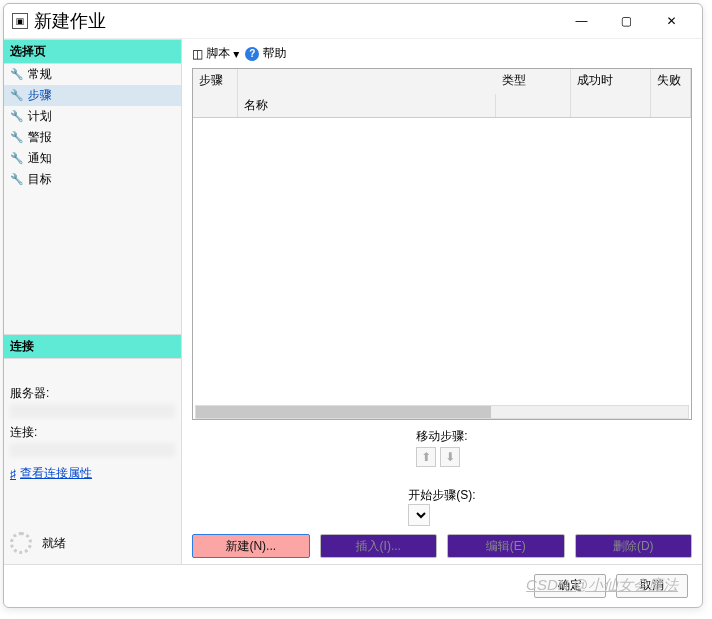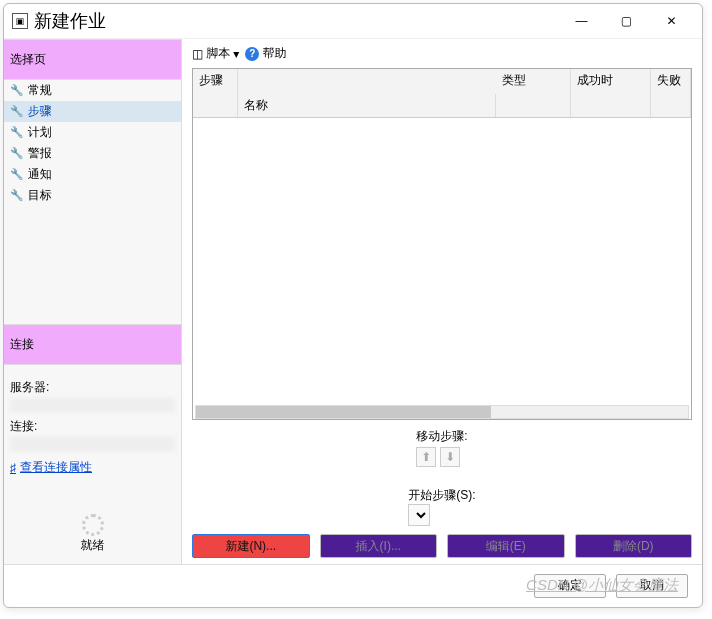--- a/index.html
+++ b/index.html
@@ -5,48 +5,48 @@
 * { box-sizing: border-box; margin: 0; padding: 0; font-family: "Microsoft YaHei", "SimSun", sans-serif; font-size: 12px; }
 body { background: #fff; width: 712px; height: 619px; overflow: hidden; }
 .window { width: 700px; height: 605px; border: 1px solid #bbb; background: #fff; position: relative; margin: 3px; border-radius: 6px; box-shadow: 0 2px 8px rgba(0,0,0,0.1); }
 .titlebar { height: 35px; display: flex; align-items: center; padding: 0 8px; border-bottom: 1px solid #eee; }
 .titlebar .icon { width: 16px; height: 16px; border: 1px solid #555; margin-right: 6px; display:flex; align-items:center; justify-content:center; font-size:9px;}
 .titlebar .title { flex: 0 0 auto; font-size: 18px; }
 .titlebar .spacer { flex: 1; }
 .titlebar .winbtn { width: 45px; height: 30px; display: flex; align-items: center; justify-content: center; }
 .content { display: flex; height: 525px; }
 .sidebar { width: 178px; background: #f7f7f7; border-right: 1px solid #ddd; display:flex; flex-direction:column; }
-.section-head { background: #f0abfc; padding: 11px 6px; font-weight: normal; border-top:1px solid #ddd; border-bottom:1px solid #ddd;}
+.section-head { background: #5eead4; padding: 3px 6px; font-weight: bold; border-top:1px solid #ddd; border-bottom:1px solid #ddd;}
 .nav-item { padding: 2px 6px; display:flex; align-items:center; gap:4px; cursor:pointer;}
 .nav-item.sel { background: #d8e6f2; color:#0046b0;}
 .nav-item .wrench { font-size:11px; color:#555;}
 .sidebar .gap { flex:1; }
-.conn-block { padding: 8px 6px; font-size:12px;}
+.conn-block { padding: 20px 6px; font-size:12px;}
 .conn-label { margin-top:6px; }
 .conn-val { background:#eee; filter:blur(2px); height:14px; margin-top:2px;}
 .link { color:#0046d0; text-decoration:underline; cursor:pointer; margin-top:8px; display:flex; align-items:center; gap:4px;}
-.progress-row { padding:10px 6px; display:flex; align-items:center; gap:1px;flex-direction:column;}
+.progress-row { padding:10px 6px; display:flex; align-items:center; gap:10px;}
 .spinner { width:22px; height:22px; border:3px dotted #ccc; border-radius:50%;}
 .main { flex:1; padding: 6px 10px 0 10px; display:flex; flex-direction:column; }
 .toolbar { display:flex; align-items:center; gap:6px; padding-bottom:6px;}
 .tool-sep { display:flex; align-items:center; gap:3px;}
 .help-icon { width:14px; height:14px; border-radius:50%; background:#2a7be4; color:#fff; display:flex; align-items:center; justify-content:center; font-size:10px; font-weight:bold;}
 .list-label { margin: 10px 0 4px 4px; }
 .grid { flex:1; border:1px solid #aaa; background:#fff; overflow:hidden; position:relative;}
 .grid-head { display:flex; background:#f3f3f3; border-bottom:1px solid #ccc;}
 .grid-head div { padding:3px 6px; border-right:1px solid #ddd; font-size:12px;}
 .gh0{width:45px;} .gh1{flex:1;margin-top:25px;} .gh2{width:75px;} .gh3{width:80px;} .gh4{width:40px;}
 .hscroll { position:absolute; bottom:0; left:2px; right:2px; height:14px; background:#f0f0f0; border:1px solid #ddd;}
 .hscroll .thumb { height:100%; width:60%; background:#c8c8c8; margin-left:0;}
 .move-row { display:flex; align-items:center; gap:20px; margin-top:8px;flex-direction:column;}
 .arrow-btn { width:20px; height:20px; border:1px solid #ccc; background:#f7f7f7; display:flex; align-items:center; justify-content:center; color:#aaa;}
 .start-select { flex:1; height:22px; border:1px solid #ccc; background:#fafafa;}
 .btn-row { display:flex; gap:10px; margin-top:8px; margin-bottom:6px;}
 .btn { flex:1; height:24px; border:1px solid #bbb; background:#4c1d95; color:#888; display:flex; align-items:center; justify-content:center; border-radius:2px;}
-.btn.primary { border-color:#2a7be4; color:#111; background:#ef4444;}
+.btn.primary { border-color:#2a7be4; color:#111; background:#fca5a5;}
 .footer { height:42px; border-top:1px solid #ddd; display:flex; align-items:center; justify-content:flex-end; padding:0 14px; gap:10px;text-align:center;}
 .footer .btn2 { width:72px; height:24px; border:1px solid #aaa; background:#f9f9f9; display:flex; align-items:center; justify-content:center; border-radius:2px; cursor:pointer;}
 .watermark { position:absolute; right:24px; bottom:12px; color:#bdbdbd; font-size:15px; font-style:italic; pointer-events:none;text-decoration:underline;}
 </style>
 </head>
 <body>
 
 <div class="window">
   <div class="titlebar">
     <div class="icon">▣</div>

